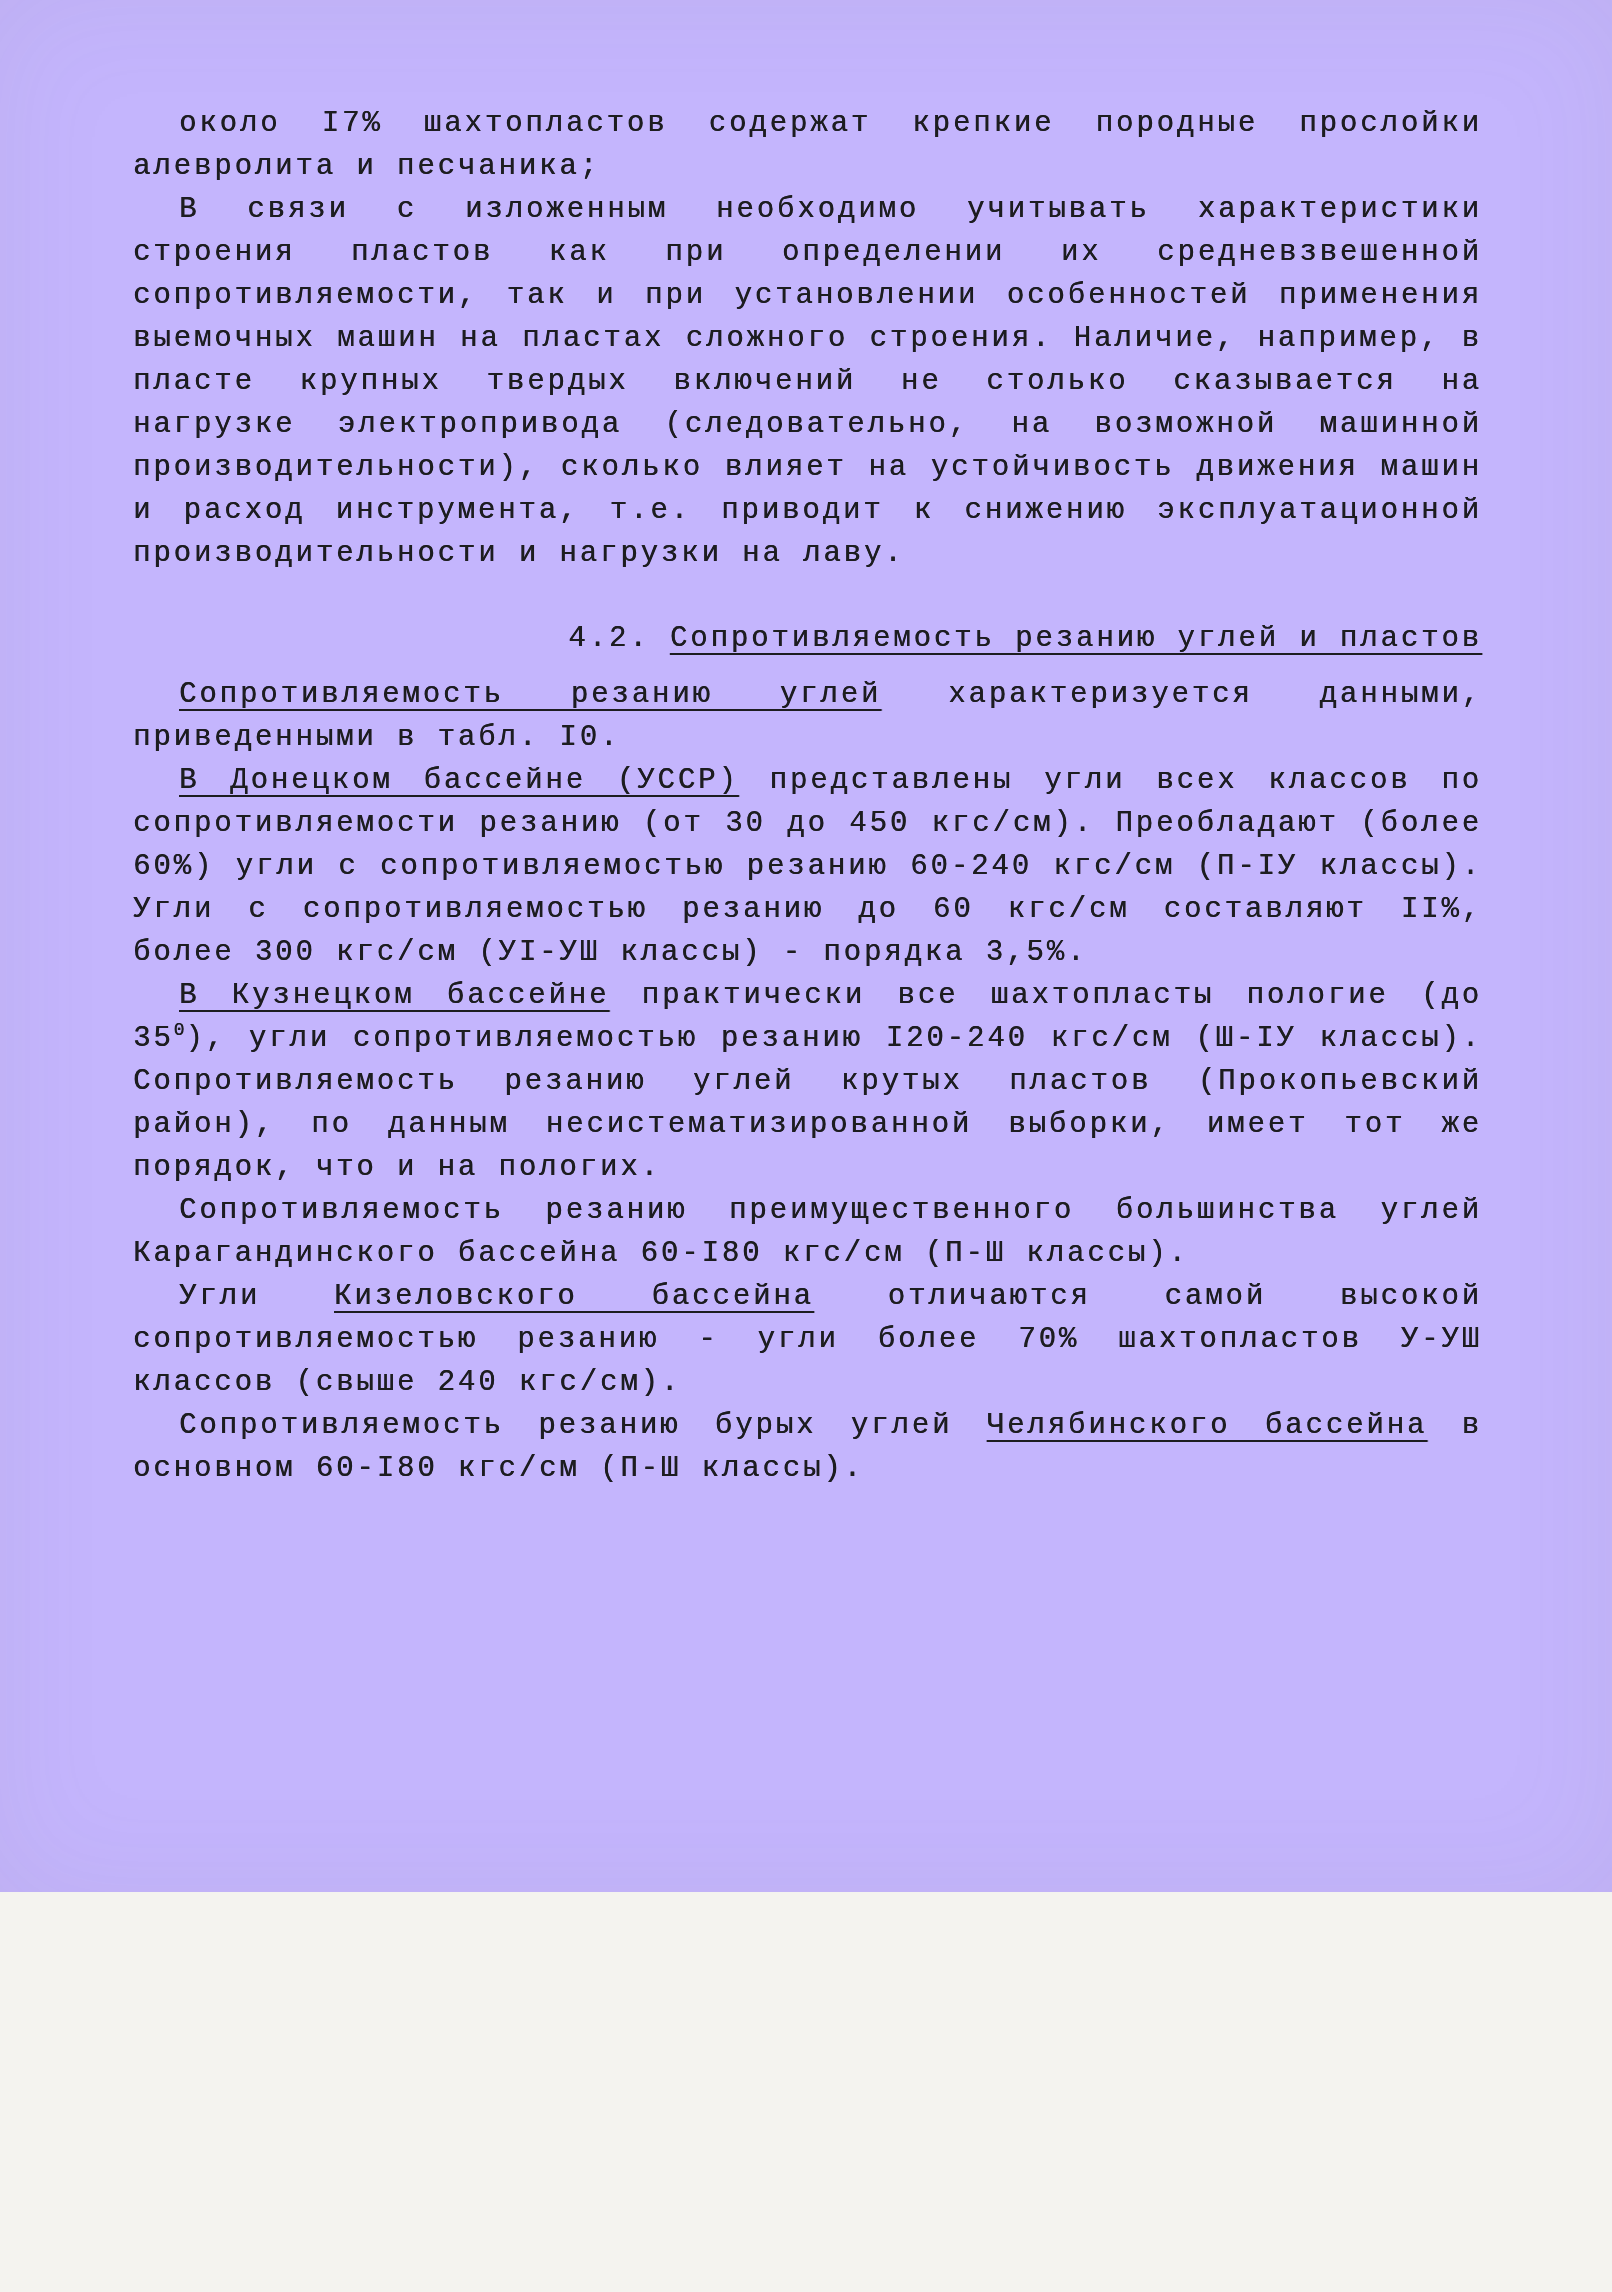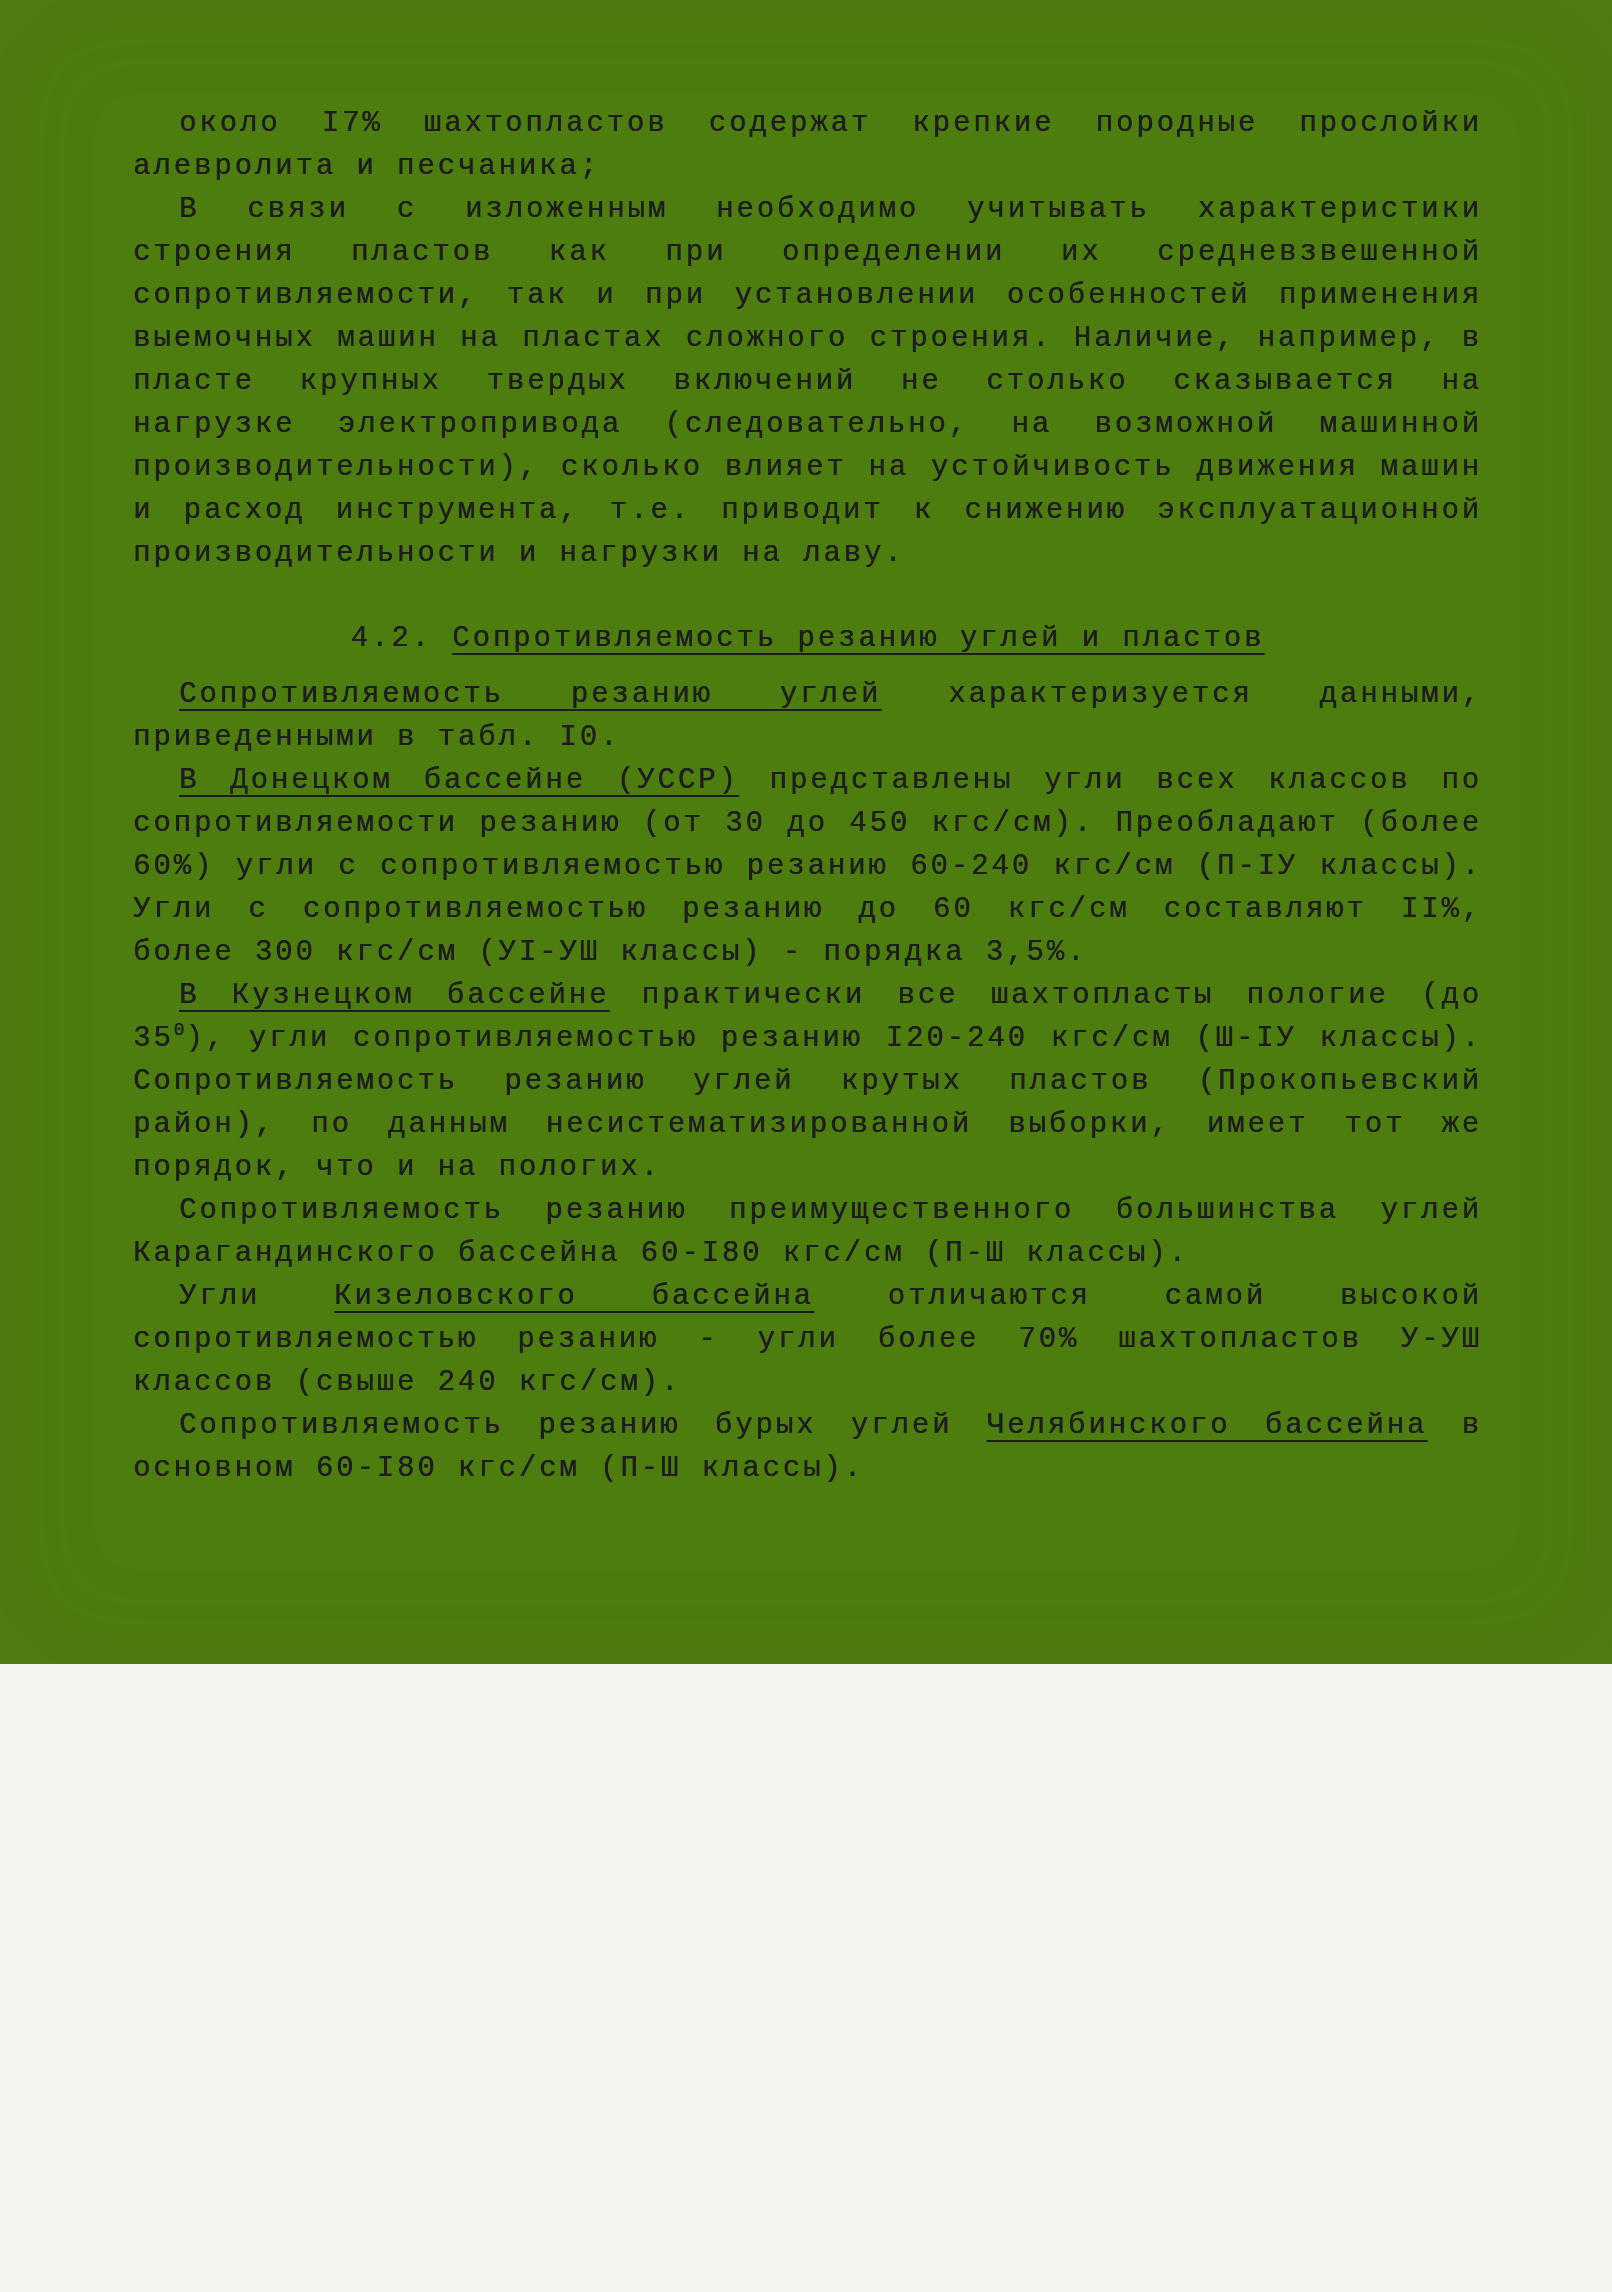--- a/index.html
+++ b/index.html
@@ -6,22 +6,22 @@
   * { margin: 0; padding: 0; box-sizing: border-box; }
 
   html, body {
     width: 1612px;
     background: #f4f3ef;
   }
 
   .sheet {
     position: relative;
     width: 1612px;
-    height: 1664px;
-    background: #4d7c0f;
+    height: 1892px;
+    background: #c4b5fd;
     overflow: hidden;
     font-family: "Liberation Mono", "DejaVu Sans Mono", monospace;
     color: #1d1d20;
     box-shadow: inset 0 0 115px rgba(120,115,100,0.08);
   }
 
   .text-column {
     position: absolute;
     left: 133px;
     top: 102px;
@@ -31,21 +31,21 @@
     letter-spacing: 2.9px;
     text-align: justify;
     text-shadow: 0.4px 0 0 currentColor;
   }
 
   .para {
     text-indent: 46px;
   }
 
   .heading {
-    text-align: center;
+    text-align: right;
     text-indent: 0;
     margin-top: 42px;
     margin-bottom: 13.4px;
   }
 
   .u {
     text-decoration: underline;
     text-decoration-thickness: 1.9px;
     text-underline-offset: 6.7px;
   }

